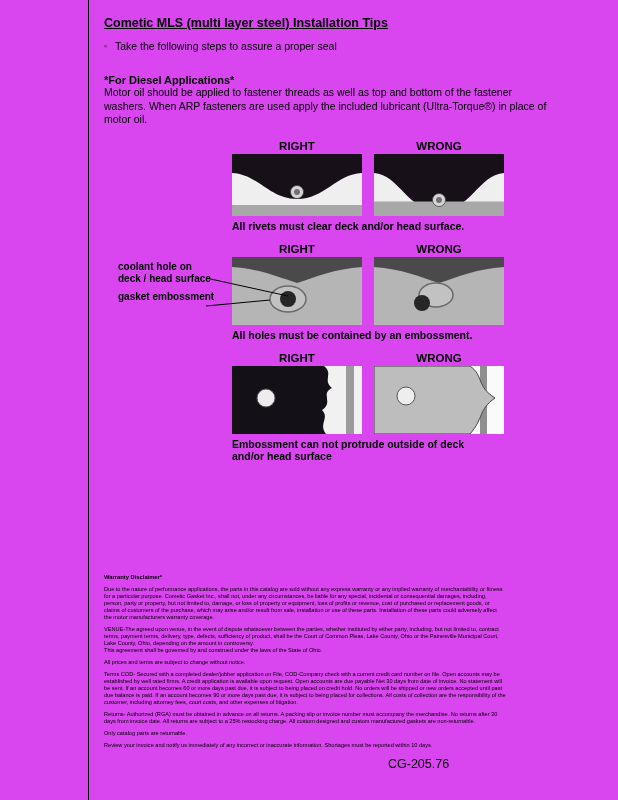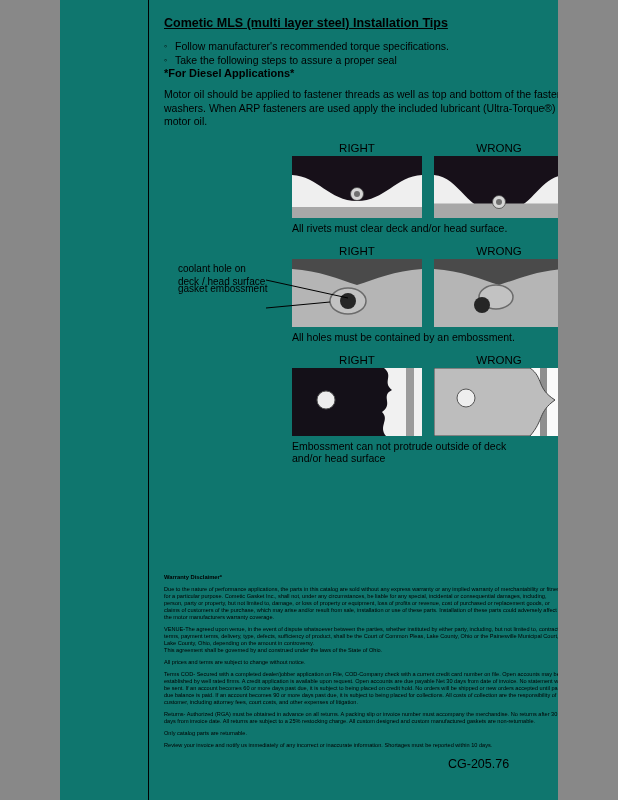--- a/index.html
+++ b/index.html
@@ -1,60 +1,59 @@
 <!DOCTYPE html>
 <html><head>
 <meta charset="utf-8">
 <style>
   html,body { margin:0; padding:0; background:#888; }
   .page {
-    width:498px; height:800px; background:#0f766e; position:relative;
+    width:618px; height:800px; background:#d946ef; position:relative;
     font-family:"Liberation Sans", sans-serif; color:#000; overflow:hidden;
     margin:0 auto;
   }
   .vrule { position:absolute; left:88px; top:0; width:1px; height:100%; background:#000; }
   .content { position:absolute; left:104px; top:16px; width:478px; }
   .title { font-size:12.5px; font-weight:bold; text-decoration:underline; margin:0 0 9px 0; }
   .bullet { position:relative; padding-left:11px; font-size:10.5px; line-height:1.34; }
   .bullet::before { content:"◦"; position:absolute; left:0; top:1px; font-size:9px; }
   .bullet.sub { margin-left:15px; }
   .bullet.sub::before { content:"•"; font-size:10px; top:0; }
-  .diesel-heading { font-size:11px; font-weight:bold; margin-top:0; }
-  .para { font-size:10.5px; line-height:1.3; margin-top:9px; width:448px; }
+  .diesel-heading { font-size:11px; font-weight:bold; margin-top:21px; }
+  .para { font-size:10.5px; line-height:1.3; width:448px; }
   .note { font-size:10.5px; margin-top:12px; }
 
-  .dg-block { margin-left:128px; width:272px; margin-top:13px; }
+  .dg-block { margin-left:128px; width:272px; margin-top:13px;font-weight:bold; }
   .dg-section { position:relative; }
   .dg-headers { display:flex; gap:12px; }
   .dg-headers span { width:130px; text-align:center; font-size:11.5px; }
   .dg-row { display:flex; gap:12px; margin-top:2px; }
   .panel { display:block; }
   .dg-caption { font-size:10.5px; margin:4px 0 11px 0; }
   .pre { white-space:pre-line; }
 
   .label-coolant { position:absolute; left:-114px; top:18px; width:106px; font-size:10px; line-height:1.25; white-space:pre-line; }
-  .label-emboss  { position:absolute; left:-114px; top:38px; width:106px; font-size:10px; }
+  .label-emboss  { position:absolute; left:-114px; top:48px; width:106px; font-size:10px; }
   .leader-lines  { position:absolute; left:-26px; top:15px; width:100px; height:62px; overflow:visible; }
 
   .warranty { position:absolute; left:104px; top:574px; width:402px; font-size:5.6px; line-height:1.25; }
   .warranty-heading { font-weight:bold; margin:0 0 6px 0; font-size:5.8px; }
   .warranty p { margin:0 0 5px 0; white-space:pre-line; }
   .page-code { position:absolute; left:388px; top:757px; font-size:12.5px; }
 </style>
 </head>
 <body>
 
 <div class="page">
   <div class="vrule"></div>
 
   <div class="content">
     <h1 class="title">Cometic MLS (multi layer steel) Installation Tips</h1>
 
     <div class="bullets">
-      <div class="bullet">Follow manufacturer's recommended torque specifications.</div>
       <div class="bullet">Take the following steps to assure a proper seal</div>
     </div>
 
     <div class="diesel-heading">*For Diesel Applications*</div>
     <div class="para">Motor oil should be applied to fastener threads as well as top and bottom of the fastener washers. When ARP fasteners are used apply the included lubricant (Ultra-Torque®) in place of motor oil.</div>
 
     <div class="dg-block">
 
       <div class="dg-section">
         <div class="dg-headers">

